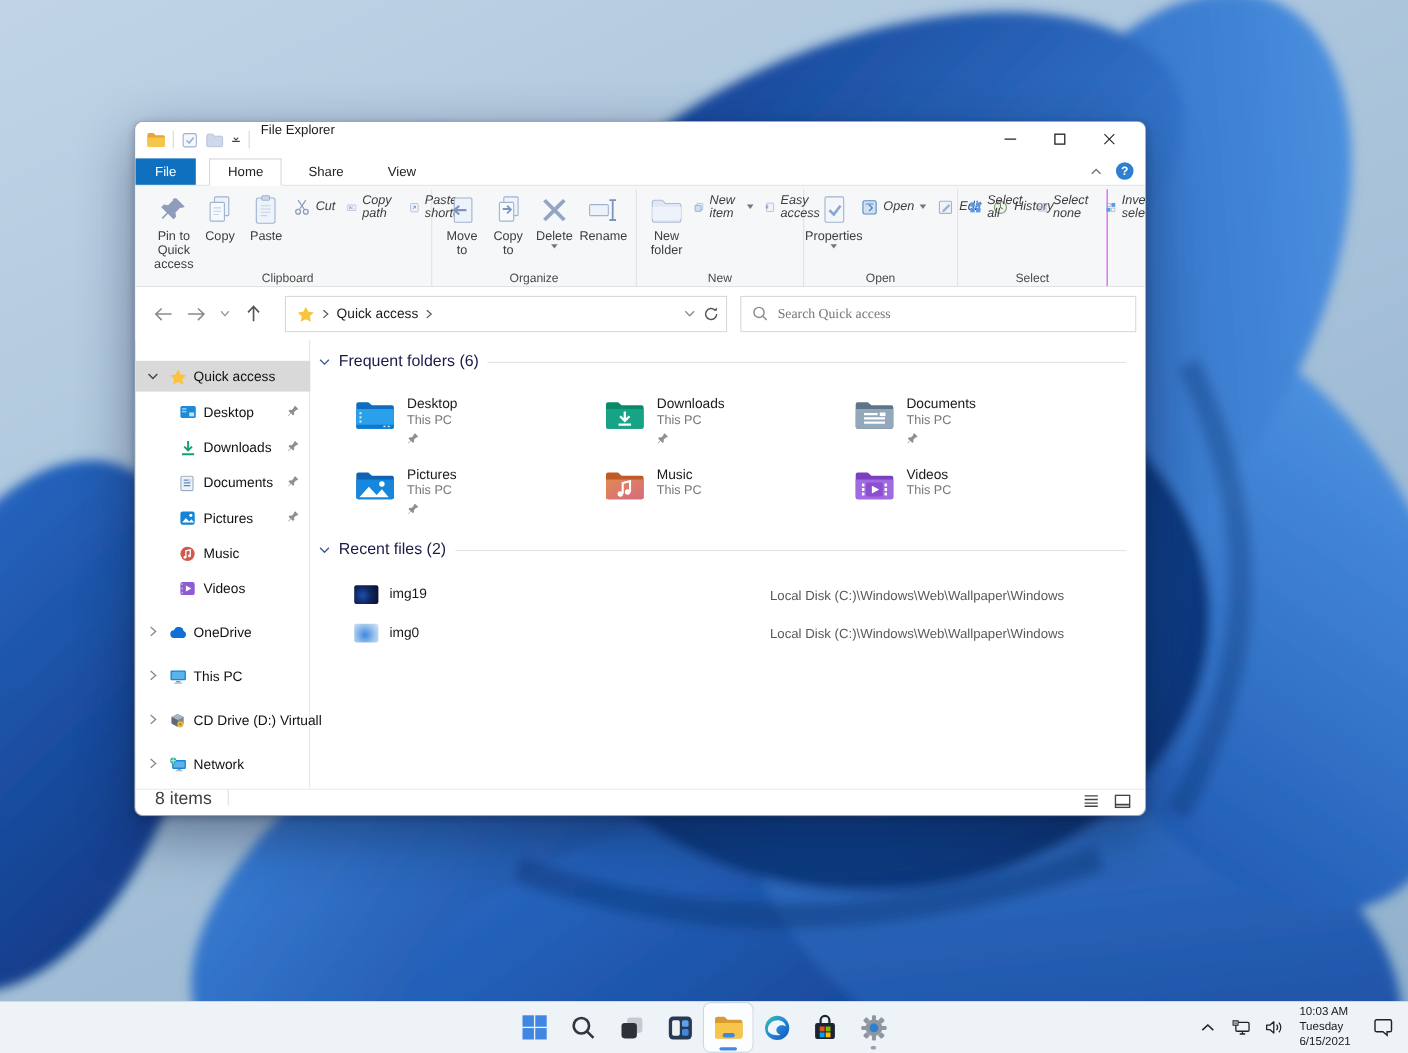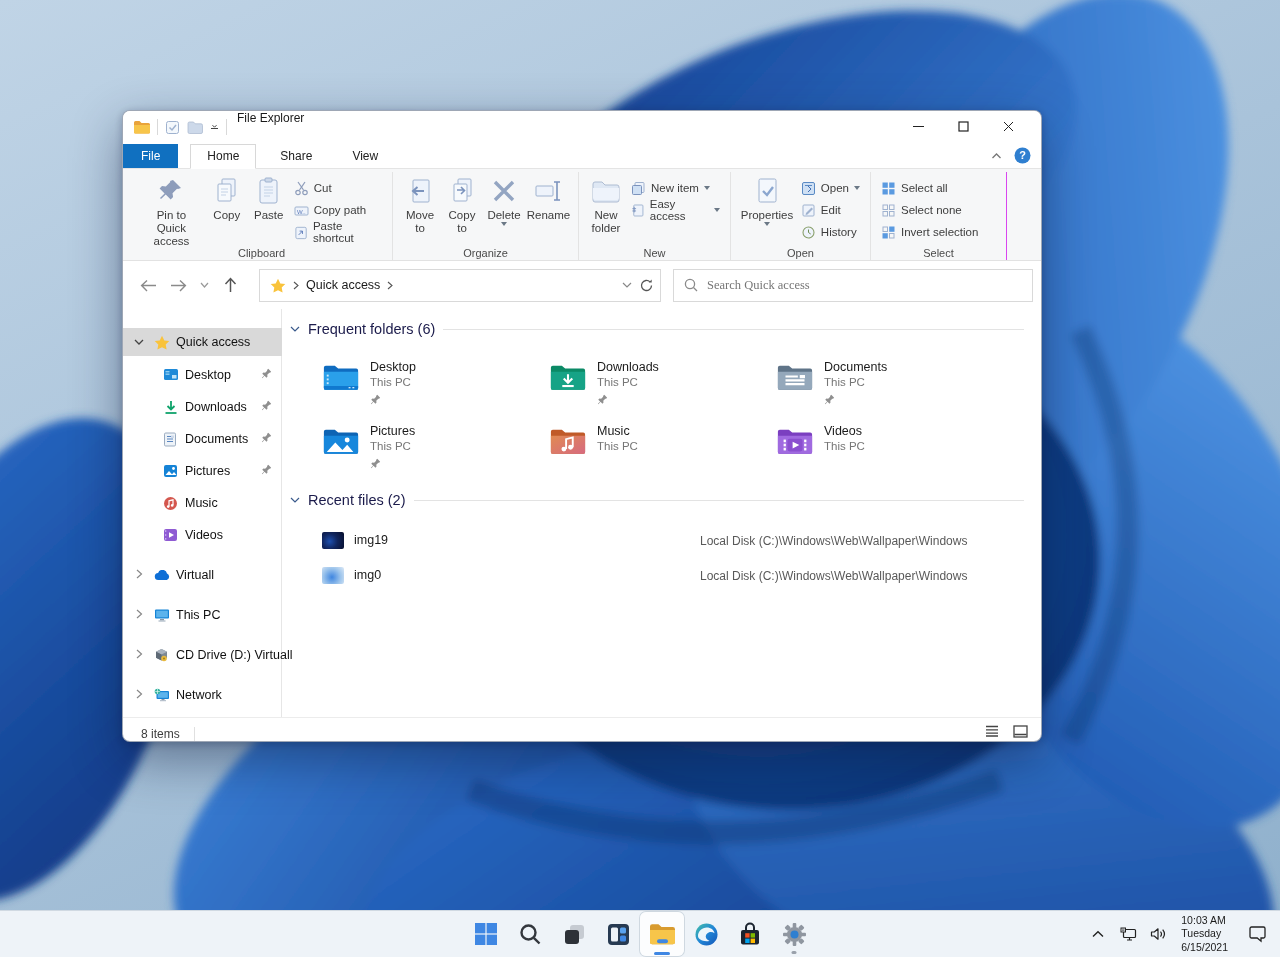--- a/index.html
+++ b/index.html
@@ -30,21 +30,21 @@
   .tab.file { background:var(--file_tab,#1070c0); color:#fff; padding:5px 18px; }
   .tab.active { background:#fff; border:1px solid #d8d8d8; border-bottom:1px solid #fff; margin-bottom:-1px; }
   .tabrow-right { position:absolute; right:10px; bottom:4px; display:flex; gap:12px; align-items:center; }
 
   .ribbon { height:92px; background:#f6f7f8; border-bottom:1px solid #e2e2e2; display:flex; padding:3px 4px 0 8px; flex:none; }
   .rgroup { position:relative; display:flex; align-items:flex-start; padding:2px 6px 14px 6px; border-right:1px solid #e3e3e3; }
   .rgroup-label { position:absolute; bottom:1px; left:0; right:0; text-align:center; font-size:11px; color:#4a4a4a; }
   .bigbtn { display:flex; flex-direction:column; align-items:center; justify-content:flex-start; padding:3px 5px; min-width:42px; }
   .bigbtn svg { margin-bottom:2px; }
   .bigbtn .lbl { font-size:11.5px; color:#3d3d3d; text-align:center; line-height:13px; white-space:pre-line; }
-  .smallcol { display:flex; flex-direction:column; justify-content:flex-start; gap:2px; padding-top:4px; }
+  .smallcol { display:flex; flex-direction:row; justify-content:flex-start; gap:2px; padding-top:4px;font-style:italic; }
   .smallbtn { display:flex; align-items:center; gap:5px; font-size:11.5px; color:#3d3d3d; height:20px; padding:0 4px; }
   .caret { width:0; height:0; border-left:3.5px solid transparent; border-right:3.5px solid transparent; border-top:4px solid #6b7886; display:inline-block; }
 
   .navbar { height:48px; display:flex; align-items:center; background:#fff; padding:0 8px 0 10px; flex:none; }
   .navbtn { width:30px; height:30px; display:flex; align-items:center; justify-content:center; }
   .addressbox { margin-left:14px; width:402px; height:33px; border:1px solid #d9d9d9; display:flex; align-items:center; padding:0 6px 0 10px; gap:7px; background:#fff; }
   .crumb { font-size:12.5px; color:#1a1a1a; }
   .addr-spacer { flex:1; }
   .searchbox { margin-left:12px; flex:1; height:33px; border:1px solid #d9d9d9; display:flex; align-items:center; padding:0 10px; gap:9px; background:#fff; }
   .searchbox input { border:none; outline:none; font-size:12.5px; flex:1; font-family:Liberation Serif, serif; color:#c2410c; background:transparent; }
@@ -71,21 +71,21 @@
   .tile .tloc { position:absolute; left:48px; top:16px; font-size:11.5px; color:#767676; }
   .tile .tpin { position:absolute; left:48px; top:31px; }
 
   .filerow { position:absolute; left:0; width:740px; height:22px; }
   .filerow .thumb { position:absolute; left:40px; top:1px; width:22px; height:17px; border-radius:2px; }
   .filerow .fname { position:absolute; left:72px; top:2px; font-size:12.5px; color:#1a1a1a; }
   .filerow .fpath { position:absolute; left:418px; top:3px; font-size:12px; color:#595959; }
   .thumb.dark  { background:radial-gradient(circle at 35% 55%, #1d4fae 0%, #10255e 45%, #070d2a 100%); }
   .thumb.light { background:radial-gradient(circle at 45% 60%, #3f86e0 0%, #9cc4ec 55%, #dfeaf6 100%); }
 
-  .statusbar { height:24px; border-top:1px solid #ececec; display:flex; align-items:flex-end; padding:0 10px 0 18px; font-size:12px; color:#3d3d3d; flex:none; }
+  .statusbar { height:24px; border-top:1px solid #ececec; display:flex; align-items:flex-start; padding:0 10px 0 18px; font-size:16px; color:#3d3d3d; flex:none; }
   .statusbar .sep { width:1px; height:14px; background:#e0e0e0; margin-left:14px; }
   .viewbtns { margin-left:auto; display:flex; gap:6px; }
   .viewbtn { width:22px; height:20px; display:flex; align-items:center; justify-content:center; }
 
   
   .taskbar { position:absolute; left:0; bottom:0; width:1280px; height:47px;
     background:var(--taskbar_bg,#eef3f8); border-top:1px solid rgba(120,140,160,.25);
     display:flex; align-items:center; }
   .tb-center { position:absolute; left:50%; transform:translateX(-50%); display:flex; align-items:center; }
   .tb-slot { width:44px; height:44px; display:flex; align-items:center; justify-content:center; position:relative; border-radius:6px; }
@@ -527,21 +527,21 @@
       </div>
       <div class="srow root" style="top:252px">
         <span class="chev"><svg width="7" height="10" viewBox="0 0 7 10">
               <path d="M1 1l4.5 4L1 9" stroke="#888" fill="none" stroke-width="1.2"></path>
             </svg></span>
         <span class="sicon">
             <svg width="17" height="11" viewBox="0 0 17 11">
               <path d="M4.5 10a3.5 3.5 0 01-.4-7A4.6 4.6 0 0113 3.6 3.4 3.4 0 0112.8 10z" fill="#0f6fd6"></path>
             </svg>
           </span>
-        <span class="slabel">Virtuall</span>
+        <span class="slabel">OneDrive</span>
       </div>
       <div class="srow root" style="top:292px">
         <span class="chev"><svg width="7" height="10" viewBox="0 0 7 10">
               <path d="M1 1l4.5 4L1 9" stroke="#888" fill="none" stroke-width="1.2"></path>
             </svg></span>
         <span class="sicon">
             <svg width="16" height="14" viewBox="0 0 16 14">
               <rect x="1" y="1.5" width="14" height="9" rx="1" fill="#1583d6"></rect>
               <rect x="2.2" y="2.7" width="11.6" height="6.6" fill="#5cb3ec"></rect>
               <rect x="6" y="11" width="4" height="1.4" fill="#8a98a8"></rect>

